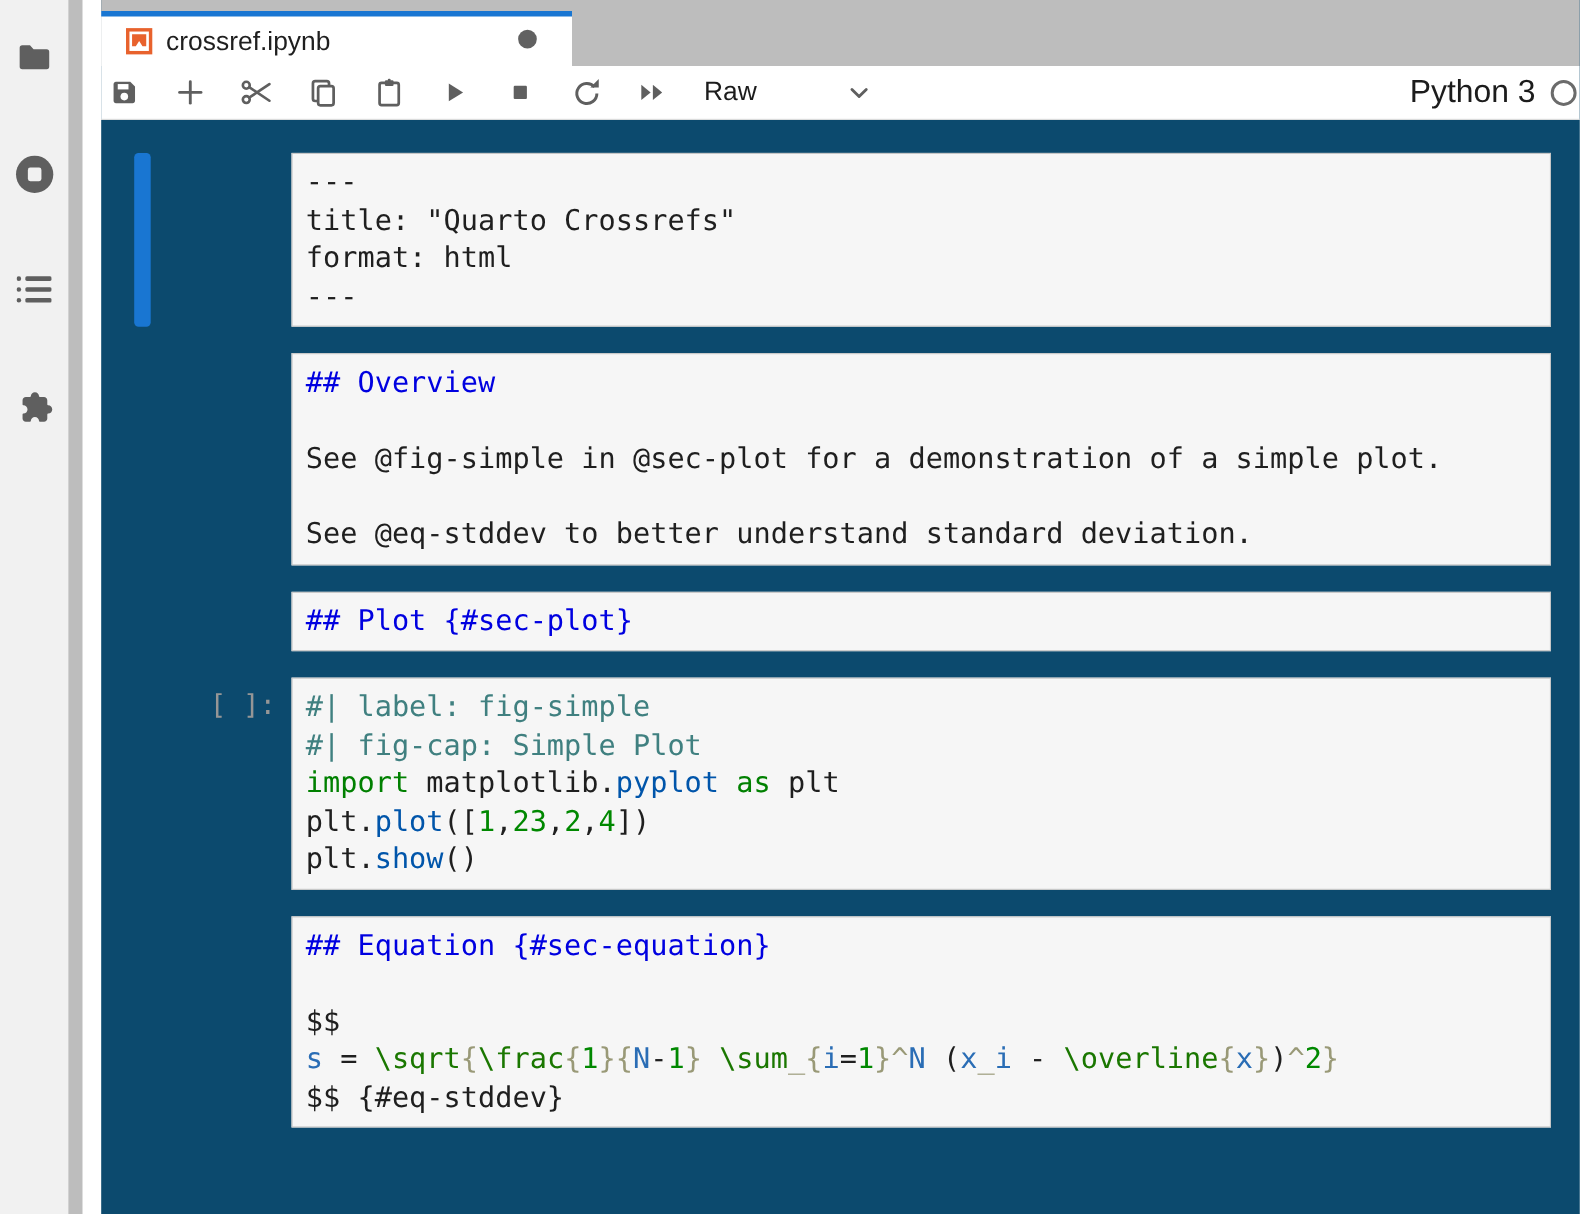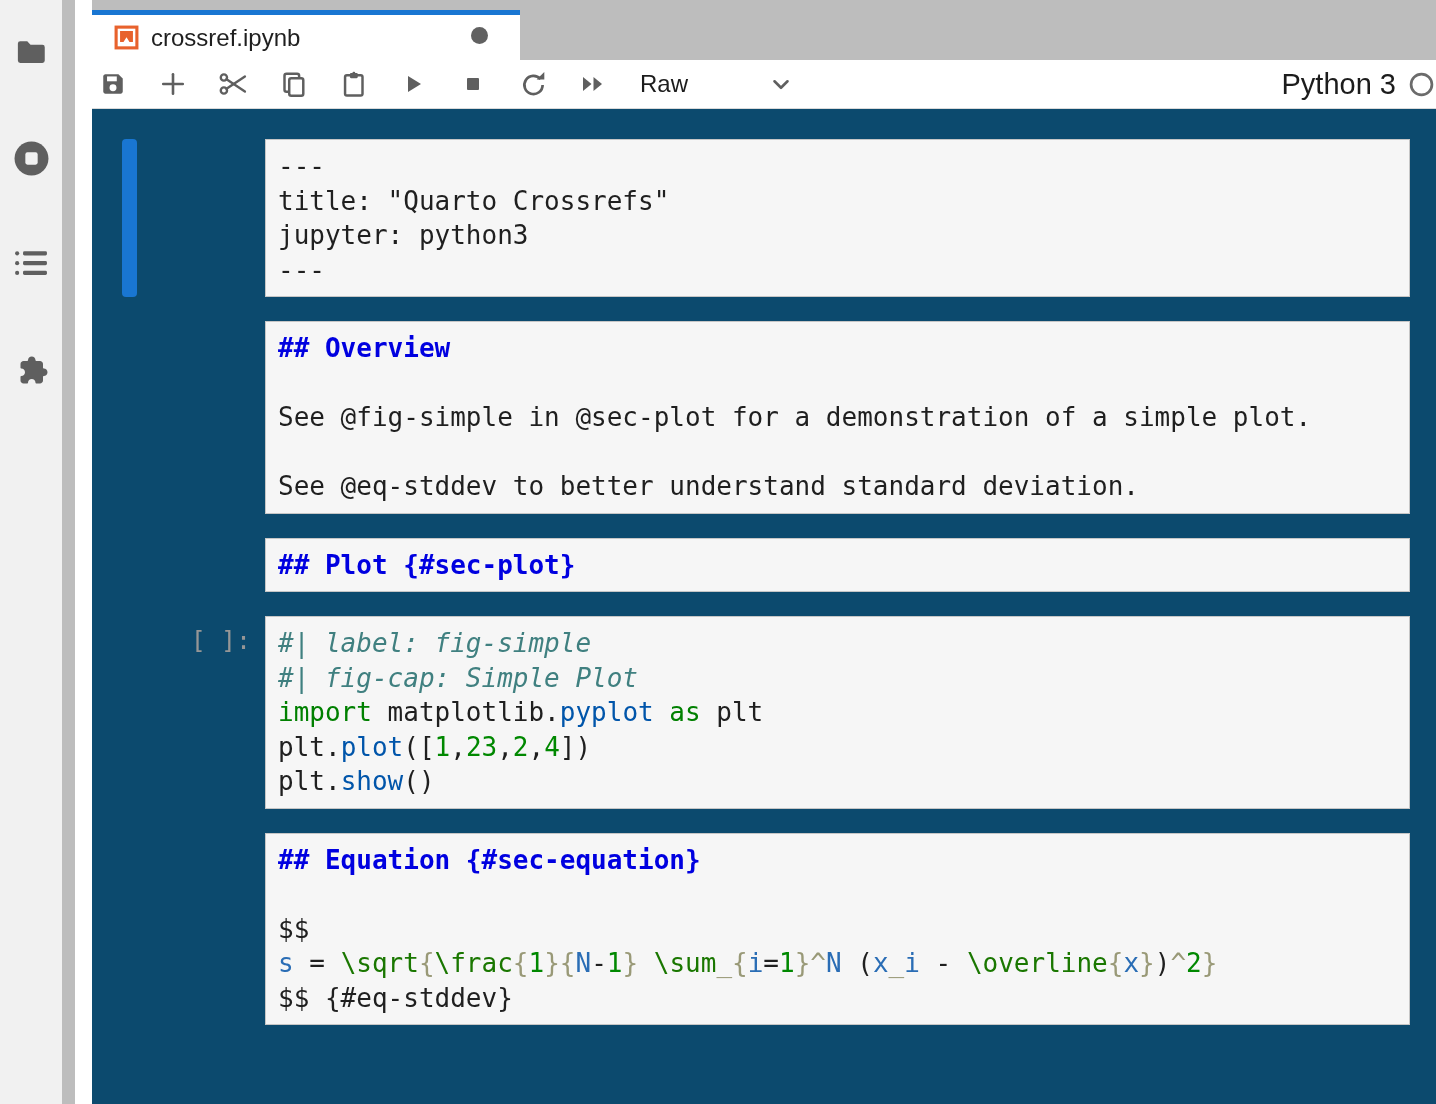--- a/index.html
+++ b/index.html
@@ -35,22 +35,22 @@
   .cell{display:flex;margin-bottom:24px;position:relative}
   .gutter{width:173px;flex:none;position:relative}
   .collapser{position:absolute;left:30px;top:0;bottom:0;width:15px;border-radius:4px;background:#1976d2;cursor:pointer}
   .prompt{position:absolute;right:14px;top:10px;font-family:"DejaVu Sans Mono",monospace;font-size:25px;color:#969696}
   .editor{flex:1;margin-right:43px;background:#f6f6f6;border:1px solid #c6c6c6;padding:9px 12px;
           font-family:"DejaVu Sans Mono",monospace;font-size:26px;line-height:34.5px;color:#1f1f1f;white-space:pre;cursor:text}
   .code-line{min-height:34.5px}
 
   
   .tok-plain{color:#1f1f1f}
-  .tok-header{color:#0000e0;font-weight:bold}
-  .tok-comment{color:#408080;font-style:italic}
+  .tok-header{color:#0000e0;font-weight:normal}
+  .tok-comment{color:#408080;}
   .tok-keyword{color:#008000;font-weight:normal}
   .tok-property{color:#0055aa}
   .tok-number{color:#008800}
   .tok-var{color:#2a6db5}
   .tok-cmd{color:#1a7700}
   .tok-bracket{color:#999977}
 
   svg{display:block}
 </style>
 </head>
@@ -210,21 +210,21 @@
       </span>
     </div>
   </div>
 
   <div class="notebook">
     <div id="cells">
         <div class="cell">
           <div class="gutter">
             <div class="collapser"></div>
           </div>
-          <div class="editor"><div class="code-line"><span class="tok-plain">---</span></div><div class="code-line"><span class="tok-plain">title: "Quarto Crossrefs"</span></div><div class="code-line"><span class="tok-plain">jupyter: python3</span></div><div class="code-line"><span class="tok-plain">---</span></div></div>
+          <div class="editor"><div class="code-line"><span class="tok-plain">---</span></div><div class="code-line"><span class="tok-plain">title: "Quarto Crossrefs"</span></div><div class="code-line"><span class="tok-plain">format: html</span></div><div class="code-line"><span class="tok-plain">---</span></div></div>
         </div>
         <div class="cell">
           <div class="gutter"></div>
           <div class="editor"><div class="code-line"><span class="tok-header">## Overview</span></div><div class="code-line">&nbsp;</div><div class="code-line"><span class="tok-plain">See @fig-simple in @sec-plot for a demonstration of a simple plot.</span></div><div class="code-line">&nbsp;</div><div class="code-line"><span class="tok-plain">See @eq-stddev to better understand standard deviation.</span></div></div>
         </div>
         <div class="cell">
           <div class="gutter"></div>
           <div class="editor"><div class="code-line"><span class="tok-header">## Plot {#sec-plot}</span></div></div>
         </div>
         <div class="cell">

